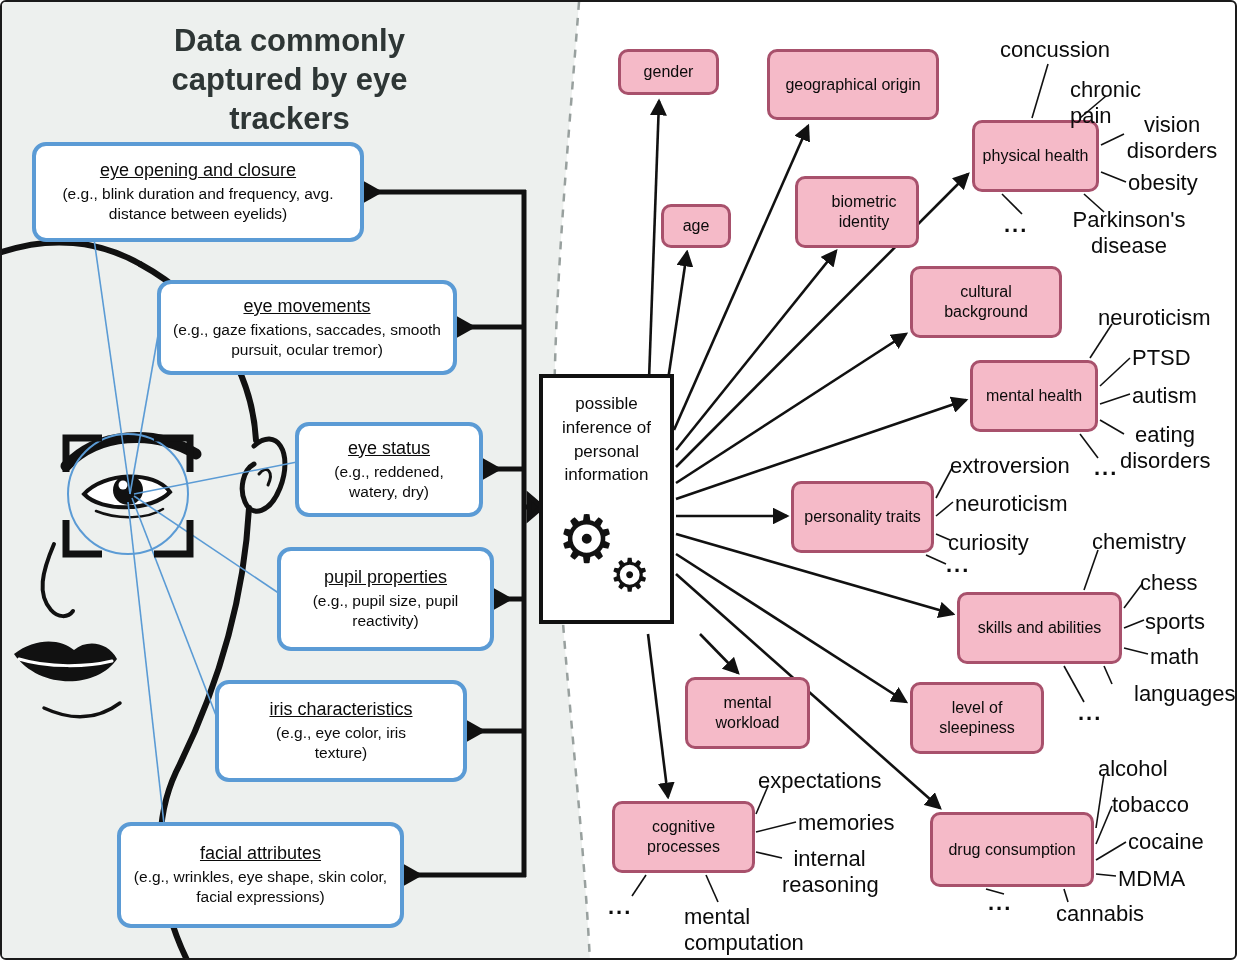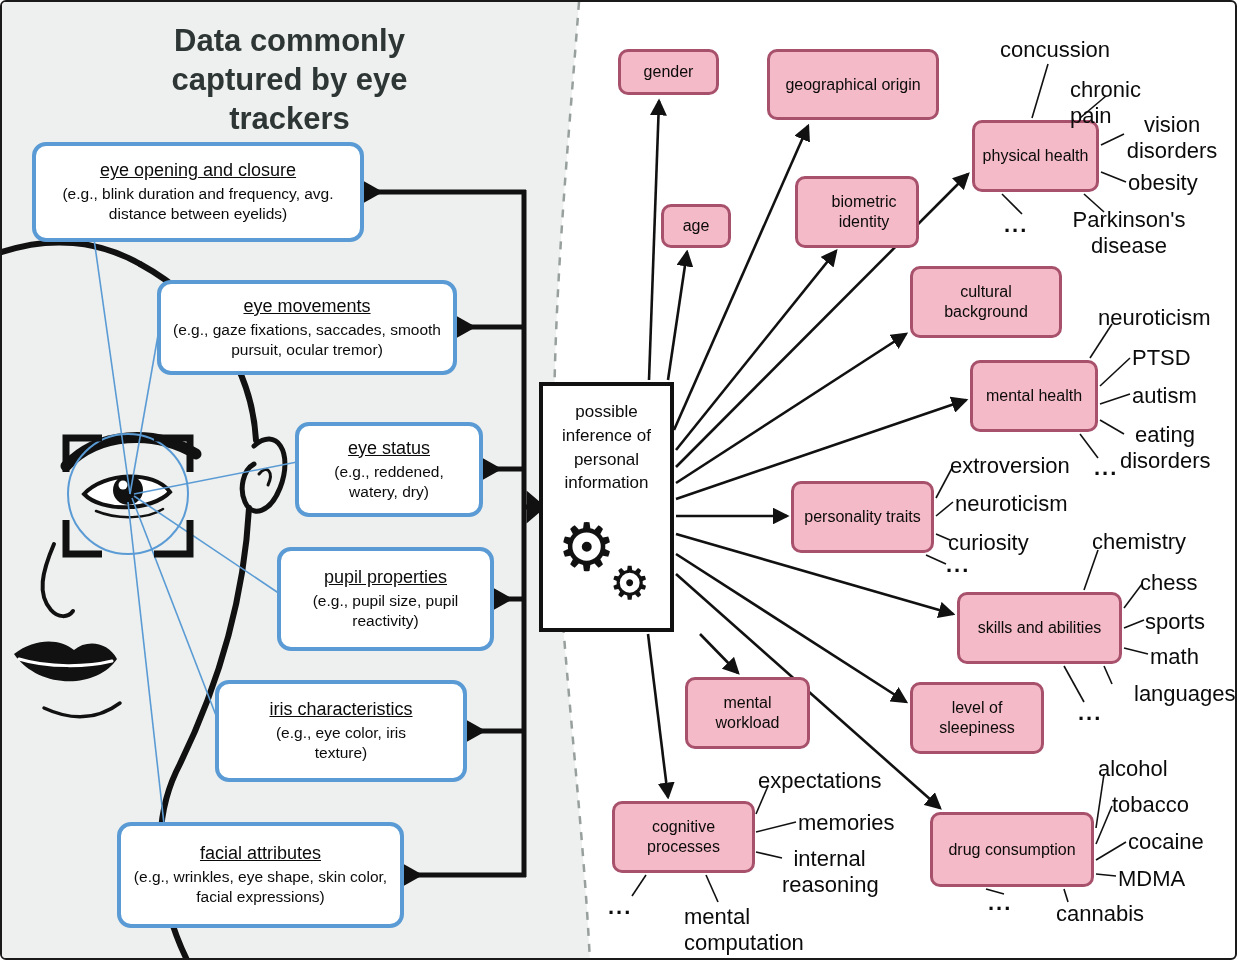--- a/index.html
+++ b/index.html
@@ -18,21 +18,21 @@
   #bb1{left:30px;top:140px;width:332px;height:100px;}
   #bb2{left:155px;top:278px;width:300px;height:95px;}
   #bb3{left:293px;top:420px;width:188px;height:95px;}
   #bb4{left:275px;top:545px;width:217px;height:104px;}
   #bb5{left:213px;top:678px;width:252px;height:102px;}
   #bb6{left:115px;top:820px;width:287px;height:106px;}
   #bb3 .bb-detail{max-width:130px;margin:3px auto 0;}
   #bb4 .bb-detail{max-width:150px;margin:3px auto 0;}
   #bb5 .bb-detail{max-width:140px;margin:3px auto 0;}
 
-  .center-box{position:absolute;left:537px;top:380px;width:135px;height:250px;
+  .center-box{position:absolute;left:537px;top:372px;width:135px;height:250px;
     background:#fff;border:4px solid #111;box-sizing:border-box;}
   .cb-label{padding:14px 6px 0;font-size:17px;line-height:1.4;text-align:center;}
   .gears{position:absolute;left:0;right:0;bottom:2px;height:108px;}
   .gear{position:absolute;color:#111;line-height:1;}
   .g1{left:14px;top:-4px;font-size:66px;}
   .g2{left:66px;top:42px;font-size:46px;}
 
   .pinkbox{position:absolute;background:#f5bac8;border:3px solid #a8516c;border-radius:10px;
     box-sizing:border-box;display:flex;align-items:center;justify-content:center;
     text-align:center;font-size:16px;line-height:1.22;padding:2px 6px;}

